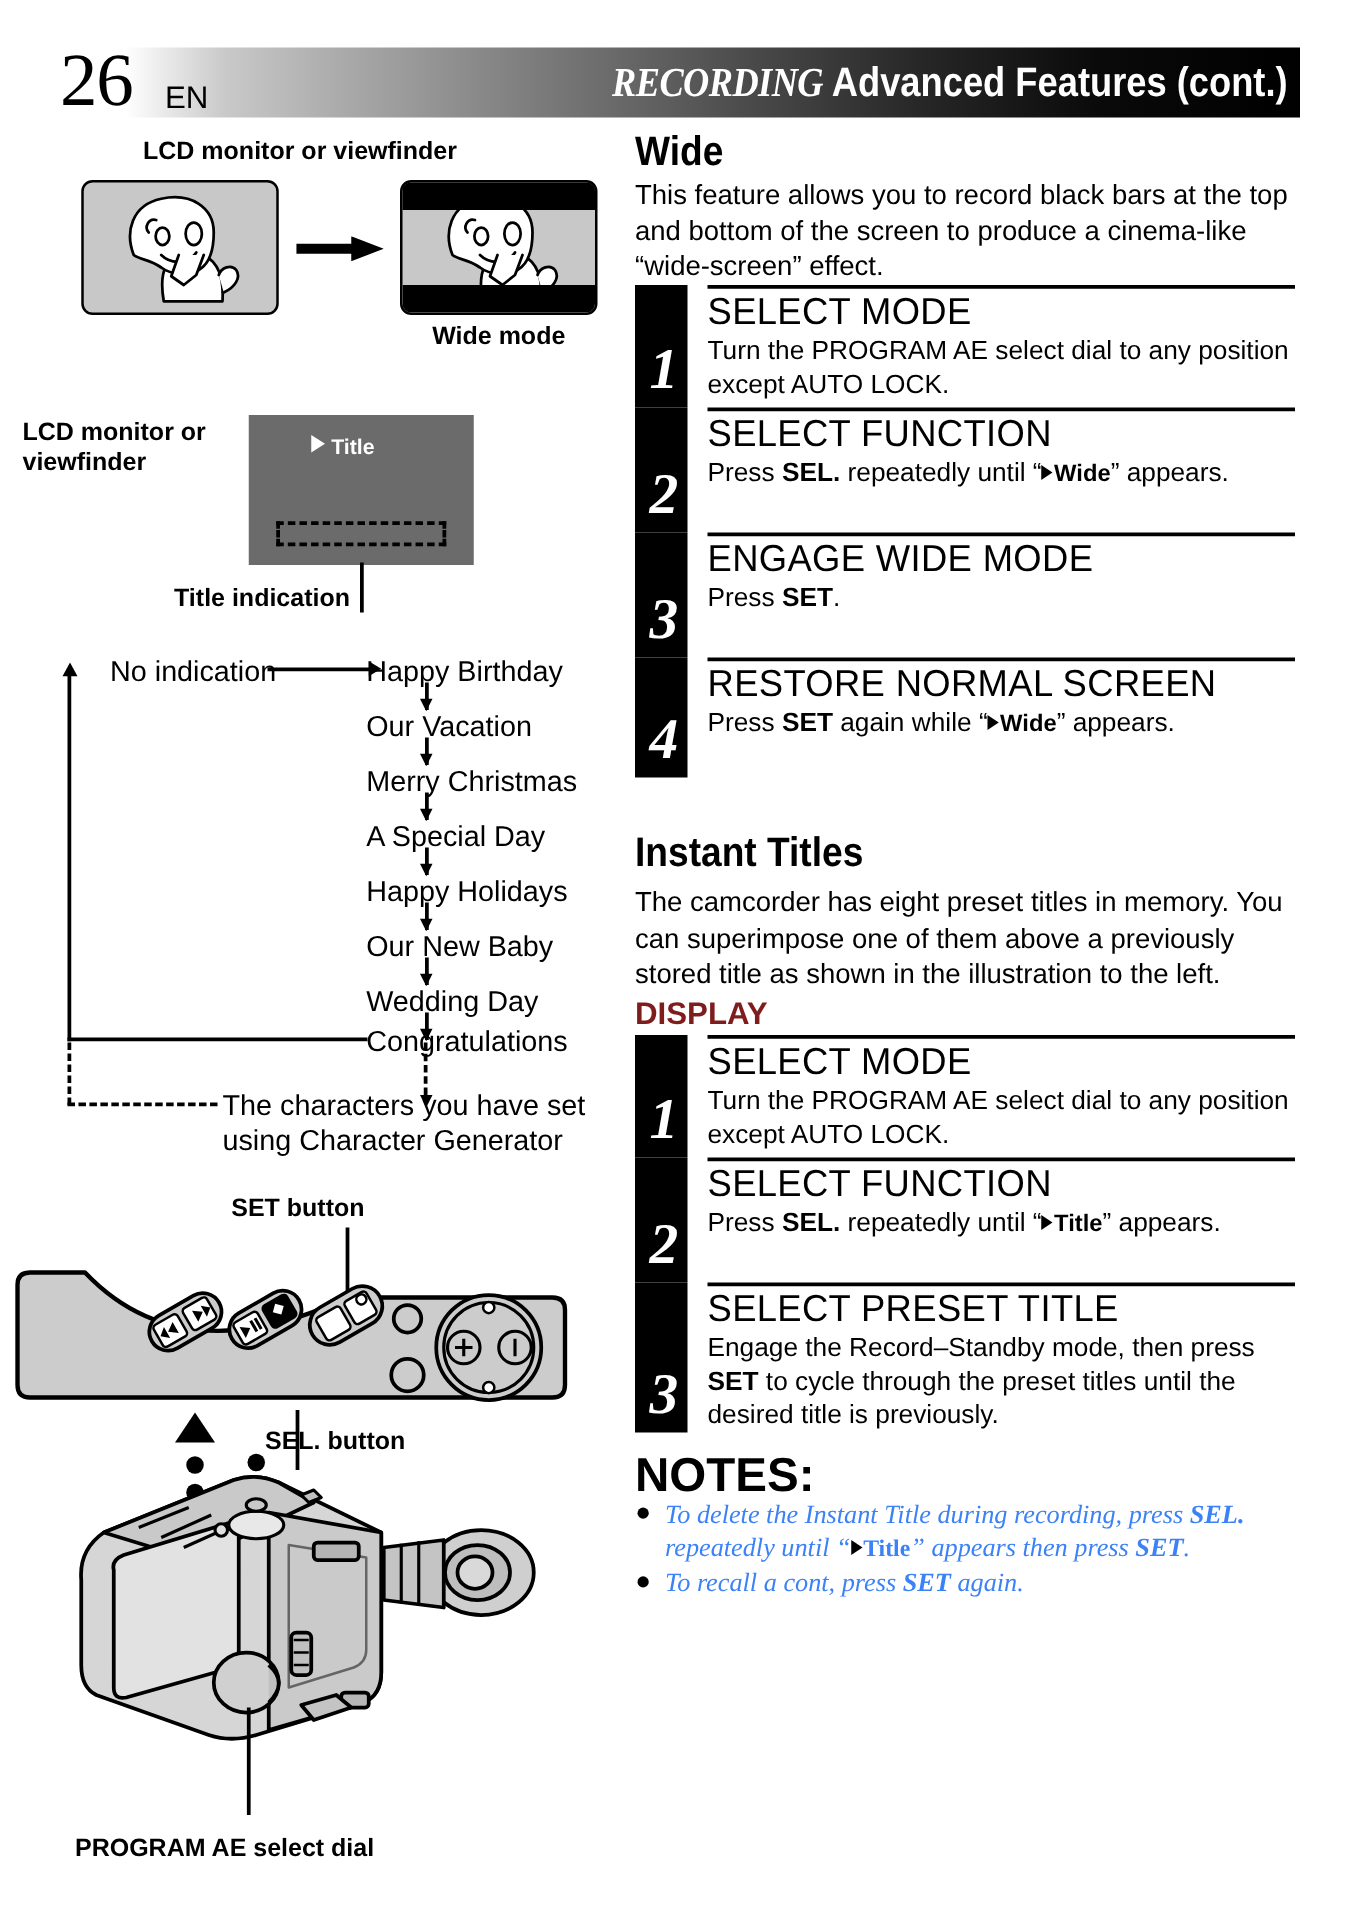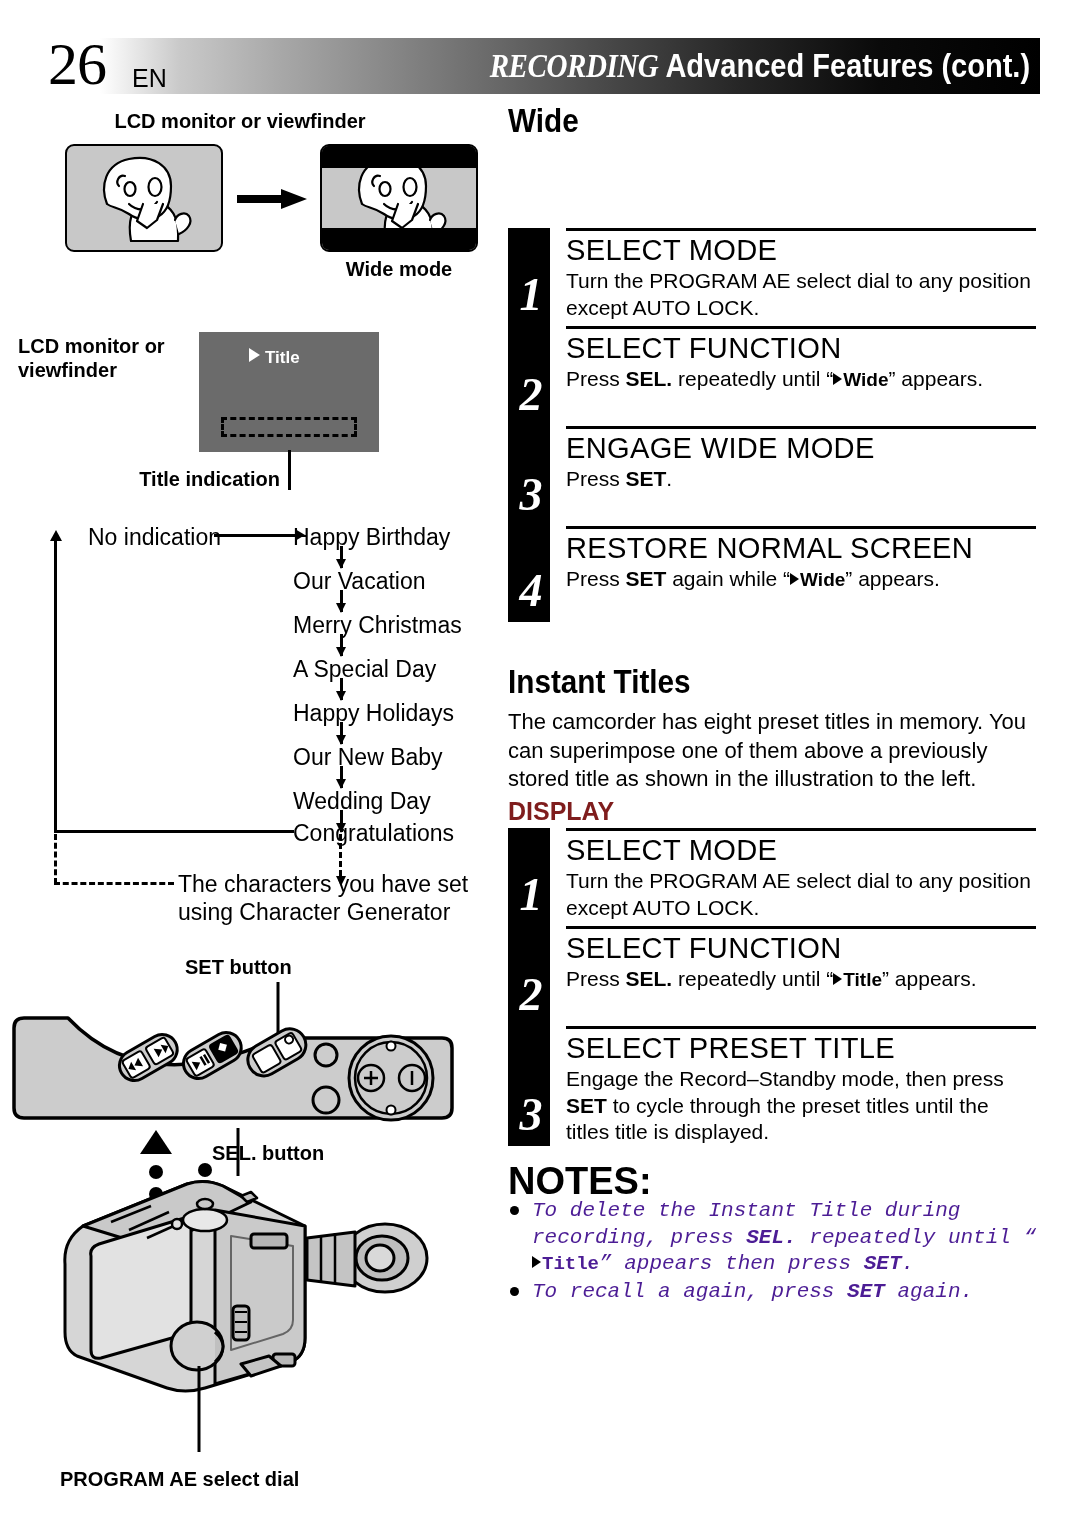--- a/index.html
+++ b/index.html
@@ -207,22 +207,22 @@
     font-weight:bold; font-size:25px; color:#7f1d1d;
   }
   #notes-heading {
     position:absolute; left:0;
     font-family:"Liberation Sans", sans-serif;
     font-weight:bold; font-size:38px; color:#000;
   }
   #notes-list { position:absolute; left:0; width:530px; }
   .note {
     position:relative; padding-left:24px;
-    font-family:Liberation Mono, monospace;
-    font-style:italic; font-size:21px; line-height:1.27; color:#4c1d95;
+    font-family:Liberation Serif, serif;
+    font-style:italic; font-size:21px; line-height:1.27; color:#3b82f6;
     margin-bottom:1px;
   }
   .note .bullet {
     position:absolute; left:2px; top:8px; width:9px; height:9px;
     background:#000; border-radius:50%;
   }
   .note b { font-weight:bold; font-style:italic; }
   .note .osd { font-style:normal; }
 </style>
 </head>
@@ -433,20 +433,21 @@
 
       <path d="M144 206 L144 292" stroke="#000" stroke-width="3" fill="none"></path>
     </svg>
     <div id="cap-program-ae" class="fig-caption">PROGRAM AE select dial</div>
   </div>
 </div>
 
 <div id="right-col">
 
   <div id="wide-heading" class="sec-heading">Wide</div>
+  <div id="wide-body" class="sec-body">This feature allows you to record black bars at the top and bottom of the screen to produce a cinema-like “wide-screen” effect.</div>
 
   <div class="steps" id="wide-steps" style="top:128px;">
 
     <div class="step" style="min-height:98px">
       <div class="step-blackbar"></div>
       <div class="step-num">1</div>
       <div class="step-rule"></div>
       <div class="step-title">SELECT MODE</div>
       <div class="step-desc"><span>Turn the PROGRAM AE select dial to any position except AUTO LOCK.</span></div>
     </div>
@@ -497,27 +498,27 @@
       <div class="step-rule"></div>
       <div class="step-title">SELECT FUNCTION</div>
       <div class="step-desc"><span>Press </span><b>SEL.</b><span> repeatedly until “</span><span class="osd"><span class="tri"></span><span>Title</span></span><span>” appears.</span></div>
     </div>
 
     <div class="step" style="min-height:118px">
       <div class="step-blackbar"></div>
       <div class="step-num">3</div>
       <div class="step-rule"></div>
       <div class="step-title">SELECT PRESET TITLE</div>
-      <div class="step-desc"><span>Engage the Record–Standby mode, then press </span><b>SET</b><span> to cycle through the preset titles until the titles title is displayed.</span></div>
+      <div class="step-desc"><span>Engage the Record–Standby mode, then press </span><b>SET</b><span> to cycle through the preset titles until the desired title is previously.</span></div>
     </div>
   </div>
 
   <div id="notes-heading" style="top:1060px;">NOTES:</div>
 
   <div id="notes-list" style="top:1098px;">
     <div class="note">
       <span class="bullet"></span><span>To delete the Instant Title during recording, press </span><b>SEL.</b><span> repeatedly until “</span><span class="osd"><span class="tri"></span><span>Title</span></span><span>” appears then press </span><b>SET</b><span>.</span>
     </div>
     <div class="note">
-      <span class="bullet"></span><span>To recall a again, press </span><b>SET</b><span> again.</span>
+      <span class="bullet"></span><span>To recall a cont, press </span><b>SET</b><span> again.</span>
     </div>
   </div>
 </div>
 
 </body></html>

